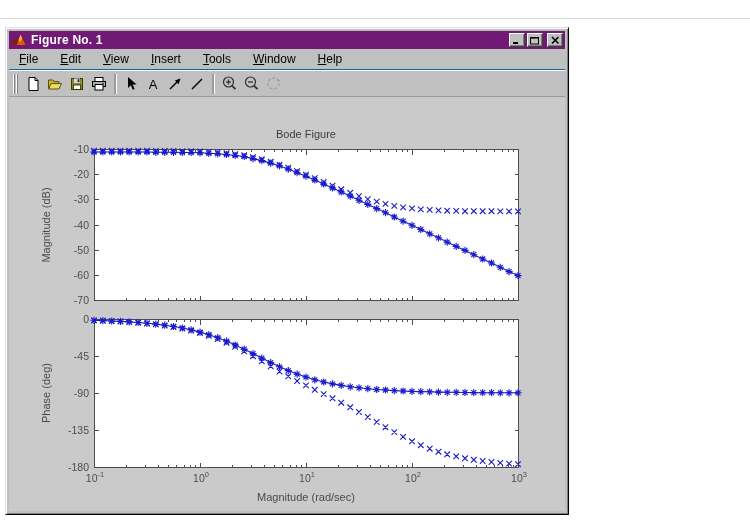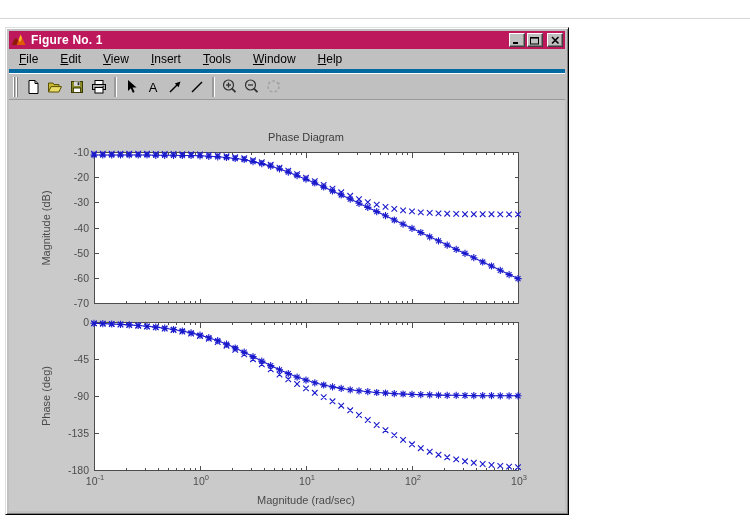--- a/index.html
+++ b/index.html
@@ -2,30 +2,30 @@
 <html><head>
 <meta charset="utf-8">
 <style>
   html,body{margin:0;padding:0;background:#ffffff;width:750px;height:526px;overflow:hidden;
     font-family:"Liberation Sans",sans-serif;}
   .page-topline{position:absolute;left:0;top:18px;width:750px;height:1px;background:#d6d6d6;}
   .window{position:absolute;left:5px;top:27px;width:564px;height:488px;box-sizing:border-box;
     background:#c0c0c0;border:1px solid;border-color:#dfdfdf #000 #000 #dfdfdf;
     box-shadow:inset 1px 1px 0 #fff, inset -1px -1px 0 #808080;padding:3px;
     display:flex;flex-direction:column;}
-  .titlebar{height:18px;background:#be185d;display:flex;align-items:center;padding:0 2px;flex:0 0 auto;}
+  .titlebar{height:18px;background:#701a75;display:flex;align-items:center;padding:0 2px;flex:0 0 auto;}
   .titlebar .title{color:#fff;font-weight:bold;font-size:12px;margin-left:4px;flex:1;
     letter-spacing:.2px;white-space:nowrap;}
   .tb-ico{width:16px;height:14px;flex:0 0 auto;}
   .winbtn{width:16px;height:14px;background:#c0c0c0;border:1px solid;border-color:#fff #404040 #404040 #fff;
     box-shadow:inset -1px -1px 0 #808080;margin-left:2px;display:flex;align-items:center;justify-content:center;
     padding:0;}
   .winbtn.close{margin-left:4px;}
   .menubar{height:20px;display:flex;align-items:center;font-size:12px;color:#000;
-    padding-left:10px;flex:0 0 auto;border-bottom:4px solid #0369a1;}
+    padding-left:10px;flex:0 0 auto;border-bottom:1px solid #0369a1;}
   .menu-item{margin-right:22px;white-space:nowrap;cursor:default;}
   .toolbar{height:27px;box-sizing:border-box;display:flex;align-items:center;flex:0 0 auto;
     border-top:1px solid #fff;border-bottom:1px solid #9a9a9a;padding-left:2px;}
   .grip{width:5px;height:20px;margin:0 4px 0 2px;
     background:linear-gradient(90deg,#fff 0,#fff 1px,#808080 1px,#808080 2px,transparent 2px,transparent 3px,#fff 3px,#fff 4px,#808080 4px,#808080 5px);}
   .tb-btn{width:22px;height:22px;display:flex;align-items:center;justify-content:center;background:transparent;}
   .tb-sep{width:2px;height:20px;margin:0 4px;background:#9a9a9a;box-shadow:1px 0 0 #fff;}
   .canvas{flex:1 1 auto;position:relative;background:#cacaca;}
   .canvas svg.plot{position:absolute;left:0;top:0;}
   .plot-title{position:absolute;left:85px;top:31px;width:424px;text-align:center;
@@ -353,19 +353,19 @@
         <text x="80" y="374" text-anchor="end" fill="#4d4d4d" font-size="10.5px" font-family="Liberation Sans, sans-serif">-180</text>
         <polyline points="85.0,223.3 93.8,223.6 102.7,224.0 111.5,224.4 120.2,224.9 129.2,225.5 138.0,226.3 146.8,227.1 155.7,228.2 164.5,229.5 173.3,231.0 182.1,232.9 191.0,235.1 199.8,237.7 208.7,240.7 217.5,244.1 226.2,248.0 235.2,252.2 244.0,256.6 252.8,261.1 261.7,265.6 270.5,269.8 279.3,273.6 288.1,277.1 297.0,280.1 305.8,282.8 314.7,285.0 323.5,286.9 332.2,288.4 341.2,289.8 350.0,290.8 358.8,291.7 367.7,292.5 376.5,293.0 385.3,293.6 394.1,294.0 403.0,294.4 411.8,294.6 420.7,294.8 429.5,295.1 438.2,295.3 447.2,295.3 456.0,295.5 464.8,295.6 473.7,295.7 482.5,295.7 491.3,295.8 500.1,295.8 509.0,295.8" fill="none" stroke="#1a1acc" stroke-width="1.1"></polyline>
         <path d="M85 219.70000000000002L85 226.9M81.4 223.3L88.6 223.3M82.5 220.8L87.5 225.8M82.5 225.8L87.5 220.8M93.8 220L93.8 227.2M90.2 223.6L97.39999999999999 223.6M91.3 221.1L96.3 226.1M91.3 226.1L96.3 221.1M102.7 220.4L102.7 227.6M99.10000000000001 224L106.3 224M100.2 221.5L105.2 226.5M100.2 226.5L105.2 221.5M111.5 220.8L111.5 228M107.9 224.4L115.1 224.4M109 221.9L114 226.9M109 226.9L114 221.9M120.2 221.3L120.2 228.5M116.60000000000001 224.9L123.8 224.9M117.7 222.4L122.7 227.4M117.7 227.4L122.7 222.4M129.2 221.9L129.2 229.1M125.6 225.5L132.79999999999998 225.5M126.69999999999999 223L131.7 228M126.69999999999999 228L131.7 223M138 222.70000000000002L138 229.9M134.4 226.3L141.6 226.3M135.5 223.8L140.5 228.8M135.5 228.8L140.5 223.8M146.8 223.5L146.8 230.7M143.20000000000002 227.1L150.4 227.1M144.3 224.6L149.3 229.6M144.3 229.6L149.3 224.6M155.7 224.6L155.7 231.79999999999998M152.1 228.2L159.29999999999998 228.2M153.2 225.7L158.2 230.7M153.2 230.7L158.2 225.7M164.5 225.9L164.5 233.1M160.9 229.5L168.1 229.5M162 227L167 232M162 232L167 227M173.3 227.4L173.3 234.6M169.70000000000002 231L176.9 231M170.8 228.5L175.8 233.5M170.8 233.5L175.8 228.5M182.1 229.3L182.1 236.5M178.5 232.9L185.7 232.9M179.6 230.4L184.6 235.4M179.6 235.4L184.6 230.4M191 231.5L191 238.7M187.4 235.1L194.6 235.1M188.5 232.6L193.5 237.6M188.5 237.6L193.5 232.6M199.8 234.1L199.8 241.29999999999998M196.20000000000002 237.7L203.4 237.7M197.3 235.2L202.3 240.2M197.3 240.2L202.3 235.2M208.7 237.1L208.7 244.29999999999998M205.1 240.7L212.29999999999998 240.7M206.2 238.2L211.2 243.2M206.2 243.2L211.2 238.2M217.5 240.5L217.5 247.7M213.9 244.1L221.1 244.1M215 241.6L220 246.6M215 246.6L220 241.6M226.2 244.4L226.2 251.6M222.6 248L229.79999999999998 248M223.7 245.5L228.7 250.5M223.7 250.5L228.7 245.5M235.2 248.6L235.2 255.79999999999998M231.6 252.2L238.79999999999998 252.2M232.7 249.7L237.7 254.7M232.7 254.7L237.7 249.7M244 253.00000000000003L244 260.20000000000005M240.4 256.6L247.6 256.6M241.5 254.10000000000002L246.5 259.1M241.5 259.1L246.5 254.10000000000002M252.8 257.5L252.8 264.70000000000005M249.20000000000002 261.1L256.40000000000003 261.1M250.3 258.6L255.3 263.6M250.3 263.6L255.3 258.6M261.7 262L261.7 269.20000000000005M258.09999999999997 265.6L265.3 265.6M259.2 263.1L264.2 268.1M259.2 268.1L264.2 263.1M270.5 266.2L270.5 273.40000000000003M266.9 269.8L274.1 269.8M268 267.3L273 272.3M268 272.3L273 267.3M279.3 270L279.3 277.20000000000005M275.7 273.6L282.90000000000003 273.6M276.8 271.1L281.8 276.1M276.8 276.1L281.8 271.1M288.1 273.5L288.1 280.70000000000005M284.5 277.1L291.70000000000005 277.1M285.6 274.6L290.6 279.6M285.6 279.6L290.6 274.6M297 276.5L297 283.70000000000005M293.4 280.1L300.6 280.1M294.5 277.6L299.5 282.6M294.5 282.6L299.5 277.6M305.8 279.2L305.8 286.40000000000003M302.2 282.8L309.40000000000003 282.8M303.3 280.3L308.3 285.3M303.3 285.3L308.3 280.3M314.7 281.4L314.7 288.6M311.09999999999997 285L318.3 285M312.2 282.5L317.2 287.5M312.2 287.5L317.2 282.5M323.5 283.29999999999995L323.5 290.5M319.9 286.9L327.1 286.9M321 284.4L326 289.4M321 289.4L326 284.4M332.2 284.79999999999995L332.2 292M328.59999999999997 288.4L335.8 288.4M329.7 285.9L334.7 290.9M329.7 290.9L334.7 285.9M341.2 286.2L341.2 293.40000000000003M337.59999999999997 289.8L344.8 289.8M338.7 287.3L343.7 292.3M338.7 292.3L343.7 287.3M350 287.2L350 294.40000000000003M346.4 290.8L353.6 290.8M347.5 288.3L352.5 293.3M347.5 293.3L352.5 288.3M358.8 288.09999999999997L358.8 295.3M355.2 291.7L362.40000000000003 291.7M356.3 289.2L361.3 294.2M356.3 294.2L361.3 289.2M367.7 288.9L367.7 296.1M364.09999999999997 292.5L371.3 292.5M365.2 290L370.2 295M365.2 295L370.2 290M376.5 289.4L376.5 296.6M372.9 293L380.1 293M374 290.5L379 295.5M374 295.5L379 290.5M385.3 290L385.3 297.20000000000005M381.7 293.6L388.90000000000003 293.6M382.8 291.1L387.8 296.1M382.8 296.1L387.8 291.1M394.1 290.4L394.1 297.6M390.5 294L397.70000000000005 294M391.6 291.5L396.6 296.5M391.6 296.5L396.6 291.5M403 290.79999999999995L403 298M399.4 294.4L406.6 294.4M400.5 291.9L405.5 296.9M400.5 296.9L405.5 291.9M411.8 291L411.8 298.20000000000005M408.2 294.6L415.40000000000003 294.6M409.3 292.1L414.3 297.1M409.3 297.1L414.3 292.1M420.7 291.2L420.7 298.40000000000003M417.09999999999997 294.8L424.3 294.8M418.2 292.3L423.2 297.3M418.2 297.3L423.2 292.3M429.5 291.5L429.5 298.70000000000005M425.9 295.1L433.1 295.1M427 292.6L432 297.6M427 297.6L432 292.6M438.2 291.7L438.2 298.90000000000003M434.59999999999997 295.3L441.8 295.3M435.7 292.8L440.7 297.8M435.7 297.8L440.7 292.8M447.2 291.7L447.2 298.90000000000003M443.59999999999997 295.3L450.8 295.3M444.7 292.8L449.7 297.8M444.7 297.8L449.7 292.8M456 291.9L456 299.1M452.4 295.5L459.6 295.5M453.5 293L458.5 298M453.5 298L458.5 293M464.8 292L464.8 299.20000000000005M461.2 295.6L468.40000000000003 295.6M462.3 293.1L467.3 298.1M462.3 298.1L467.3 293.1M473.7 292.09999999999997L473.7 299.3M470.09999999999997 295.7L477.3 295.7M471.2 293.2L476.2 298.2M471.2 298.2L476.2 293.2M482.5 292.09999999999997L482.5 299.3M478.9 295.7L486.1 295.7M480 293.2L485 298.2M480 298.2L485 293.2M491.3 292.2L491.3 299.40000000000003M487.7 295.8L494.90000000000003 295.8M488.8 293.3L493.8 298.3M488.8 298.3L493.8 293.3M500.1 292.2L500.1 299.40000000000003M496.5 295.8L503.70000000000005 295.8M497.6 293.3L502.6 298.3M497.6 298.3L502.6 293.3M509 292.2L509 299.40000000000003M505.4 295.8L512.6 295.8M506.5 293.3L511.5 298.3M506.5 298.3L511.5 293.3" fill="none" stroke="#1a1acc" stroke-width="1.1"></path>
         <path d="M82.2 220.6L87.8 226.20000000000002M82.2 226.20000000000002L87.8 220.6M91 220.89999999999998L96.6 226.5M91 226.5L96.6 220.89999999999998M99.9 221.29999999999998L105.5 226.9M99.9 226.9L105.5 221.29999999999998M108.7 221.7L114.3 227.3M108.7 227.3L114.3 221.7M117.4 222.2L123 227.8M117.4 227.8L123 222.2M126.39999999999999 222.89999999999998L132 228.5M126.39999999999999 228.5L132 222.89999999999998M135.2 223.7L140.8 229.3M135.2 229.3L140.8 223.7M144 224.6L149.60000000000002 230.20000000000002M144 230.20000000000002L149.60000000000002 224.6M152.89999999999998 225.79999999999998L158.5 231.4M152.89999999999998 231.4L158.5 225.79999999999998M161.7 227.2L167.3 232.8M161.7 232.8L167.3 227.2M170.5 228.79999999999998L176.10000000000002 234.4M170.5 234.4L176.10000000000002 228.79999999999998M179.29999999999998 230.79999999999998L184.9 236.4M179.29999999999998 236.4L184.9 230.79999999999998M188.2 233.2L193.8 238.8M188.2 238.8L193.8 233.2M197 235.89999999999998L202.60000000000002 241.5M197 241.5L202.60000000000002 235.89999999999998M205.89999999999998 239.2L211.5 244.8M205.89999999999998 244.8L211.5 239.2M214.7 242.89999999999998L220.3 248.5M214.7 248.5L220.3 242.89999999999998M223.39999999999998 247L229 252.60000000000002M223.39999999999998 252.60000000000002L229 247M232.39999999999998 251.6L238 257.2M232.39999999999998 257.2L238 251.6M241.2 256.4L246.8 262M241.2 262L246.8 256.4M250 261.5L255.60000000000002 267.1M250 267.1L255.60000000000002 261.5M258.9 266.59999999999997L264.5 272.2M258.9 272.2L264.5 266.59999999999997M267.7 271.7L273.3 277.3M267.7 277.3L273.3 271.7M276.5 276.5L282.1 282.1M276.5 282.1L282.1 276.5M285.3 281.2L290.90000000000003 286.8M285.3 286.8L290.90000000000003 281.2M294.2 285.59999999999997L299.8 291.2M294.2 291.2L299.8 285.59999999999997M303 290L308.6 295.6M303 295.6L308.6 290M311.9 294.3L317.5 299.90000000000003M311.9 299.90000000000003L317.5 294.3M320.7 298.5L326.3 304.1M320.7 304.1L326.3 298.5M329.4 302.9L335 308.5M329.4 308.5L335 302.9M338.4 307.5L344 313.1M338.4 313.1L344 307.5M347.2 312.2L352.8 317.8M347.2 317.8L352.8 312.2M356 317.2L361.6 322.8M356 322.8L361.6 317.2M364.9 322.2L370.5 327.8M364.9 327.8L370.5 322.2M373.7 327.4L379.3 333M373.7 333L379.3 327.4M382.5 332.3L388.1 337.90000000000003M382.5 337.90000000000003L388.1 332.3M391.3 337.09999999999997L396.90000000000003 342.7M391.3 342.7L396.90000000000003 337.09999999999997M400.2 341.5L405.8 347.1M400.2 347.1L405.8 341.5M409 345.4L414.6 351M409 351L414.6 345.4M417.9 348.9L423.5 354.5M417.9 354.5L423.5 348.9M426.7 351.9L432.3 357.5M426.7 357.5L432.3 351.9M435.4 354.5L441 360.1M435.4 360.1L441 354.5M444.4 356.59999999999997L450 362.2M444.4 362.2L450 356.59999999999997M453.2 358.5L458.8 364.1M453.2 364.1L458.8 358.5M462 360L467.6 365.6M462 365.6L467.6 360M470.9 361.2L476.5 366.8M470.9 366.8L476.5 361.2M479.7 362.2L485.3 367.8M479.7 367.8L485.3 362.2M488.5 363.09999999999997L494.1 368.7M488.5 368.7L494.1 363.09999999999997M497.3 363.8L502.90000000000003 369.40000000000003M497.3 369.40000000000003L502.90000000000003 363.8M506.2 364.4L511.8 370M506.2 370L511.8 364.4" fill="none" stroke="#1a1acc" stroke-width="1.1"></path>
         <text x="86" y="385" text-anchor="middle" fill="#4d4d4d" font-size="10.5px" font-family="Liberation Sans, sans-serif"><tspan>10</tspan><tspan dy="-5" font-size="7.5px">-1</tspan></text>
         <text x="192" y="385" text-anchor="middle" fill="#4d4d4d" font-size="10.5px" font-family="Liberation Sans, sans-serif"><tspan>10</tspan><tspan dy="-5" font-size="7.5px">0</tspan></text>
         <text x="298" y="385" text-anchor="middle" fill="#4d4d4d" font-size="10.5px" font-family="Liberation Sans, sans-serif"><tspan>10</tspan><tspan dy="-5" font-size="7.5px">1</tspan></text>
         <text x="404" y="385" text-anchor="middle" fill="#4d4d4d" font-size="10.5px" font-family="Liberation Sans, sans-serif"><tspan>10</tspan><tspan dy="-5" font-size="7.5px">2</tspan></text>
         <text x="510" y="385" text-anchor="middle" fill="#4d4d4d" font-size="10.5px" font-family="Liberation Sans, sans-serif"><tspan>10</tspan><tspan dy="-5" font-size="7.5px">3</tspan></text>
       </svg>
-    <div class="plot-title">Phase Diagram</div>
+    <div class="plot-title">Bode Figure</div>
     <div class="plot-ylabel yl-mag">Magnitude (dB)</div>
     <div class="plot-ylabel yl-phase">Phase (deg)</div>
     <div class="plot-xlabel">Magnitude (rad/sec)</div>
   </div>
 
 </div>
 
 </body></html>

